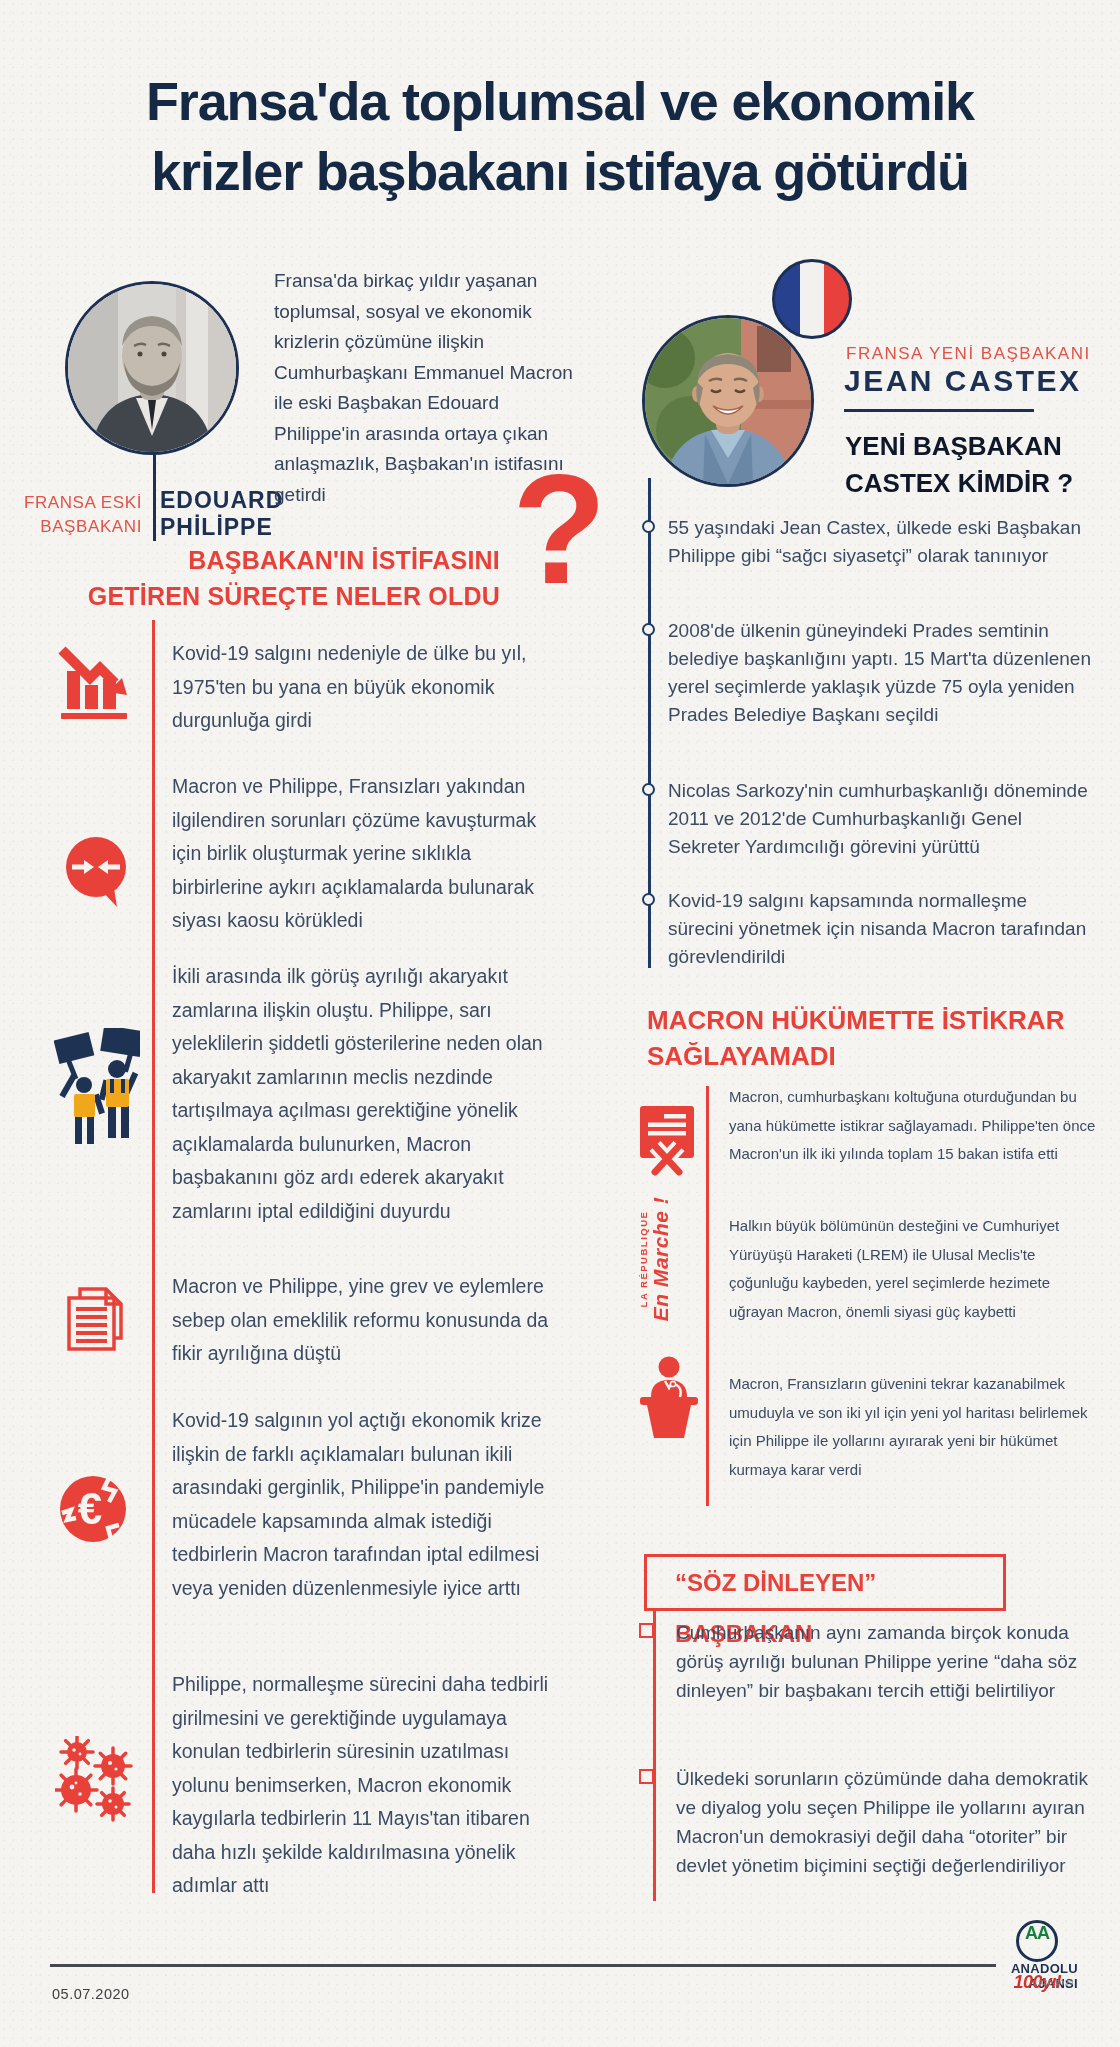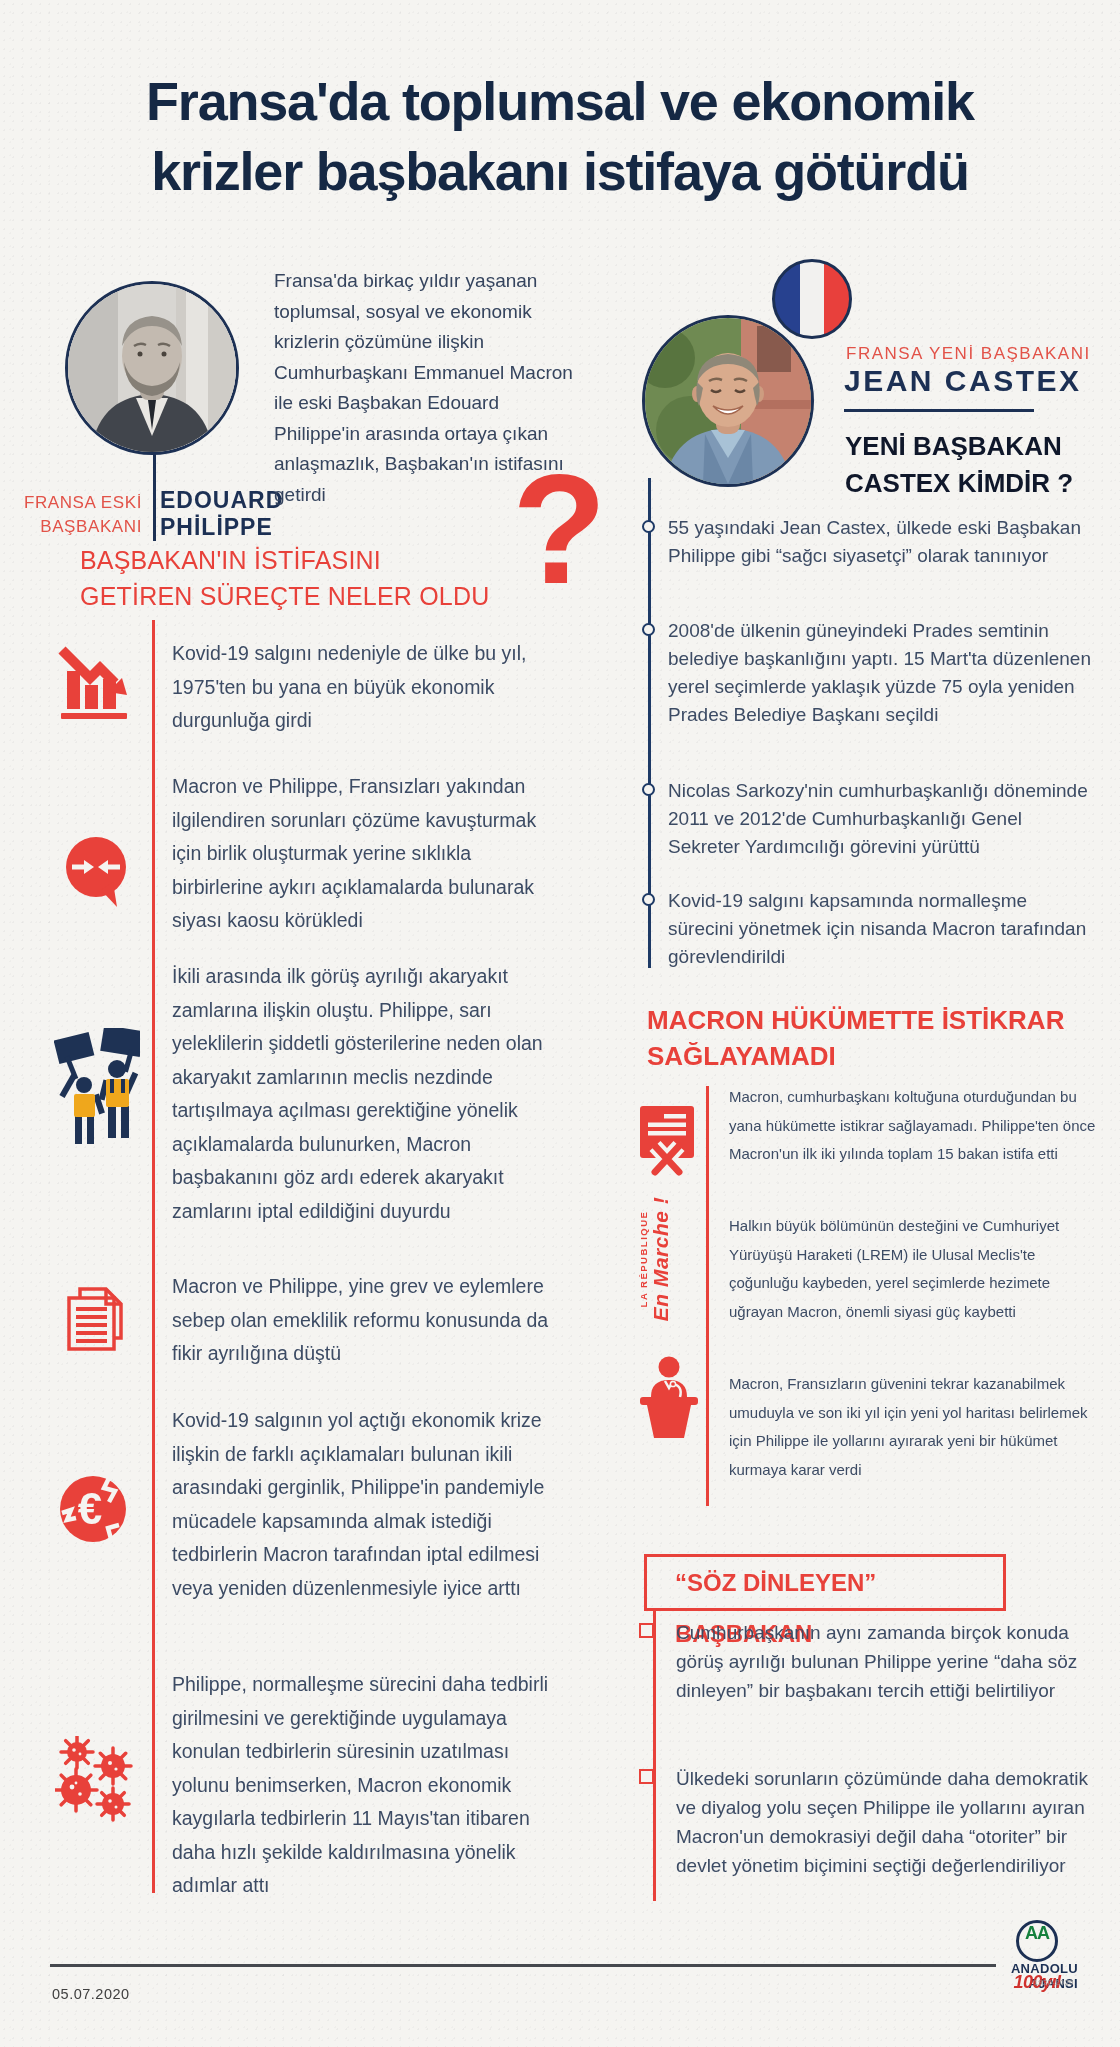--- a/index.html
+++ b/index.html
@@ -14,21 +14,21 @@
   .title{left:0;top:66px;width:1120px;text-align:center;font-weight:900;font-size:54px;
          line-height:70px;letter-spacing:-1.2px;color:#152844}
   .photo{border-radius:50%;border:3px solid #1C3054;overflow:hidden;background:#ddd}
   .photo svg{display:block;width:100%;height:100%}
   .navyline{background:#1C3054}
   .redline{background:#E8413A}
   .role-label{font-size:17px;line-height:24px;letter-spacing:.6px;color:#E25248;font-weight:400}
   .person-name{font-size:23px;line-height:27px;font-weight:800;letter-spacing:1px;color:#1C3054}
   .intro{left:274px;top:266px;width:308px;font-size:19px;line-height:30.5px;color:#35445E}
   .qmark{left:512px;top:452px;font-size:155px;line-height:155px;font-weight:900;color:#E8413A}
-  .proc-h{left:80px;width:420px;text-align:left;font-size:25px;font-weight:400;color:#E8413A;letter-spacing:.2px}
+  .proc-h{left:80px;width:420px;text-align:right;font-size:25px;font-weight:700;color:#E8413A;letter-spacing:.2px}
   .ltxt{left:172px;width:392px;font-size:19.5px;line-height:33.5px;color:#3C4B64}
   .ttxt{left:668px;width:424px;font-size:19px;line-height:28px;color:#3C4B64}
   .mtxt{left:729px;width:368px;font-size:15px;line-height:28.5px;color:#3C4B64}
   .stxt{left:676px;width:424px;font-size:19px;line-height:29px;color:#3C4B64}
   .licon{display:flex;align-items:center;justify-content:center}
   .licon svg{display:block;width:100%;height:100%}
   .tl-dot{width:13px;height:13px;border:2.5px solid #1E3A66;border-radius:50%;background:#F5F4F1;left:642px}
   .sq{width:15px;height:15px;border:2.5px solid #E8413A;background:#F5F4F1;left:639px}
   .castex-role{left:846px;top:344px;font-size:17px;letter-spacing:1.5px;color:#E25248}
   .castex-name{left:844px;top:364px;font-size:30px;font-weight:800;letter-spacing:2.5px;color:#1C3054}

